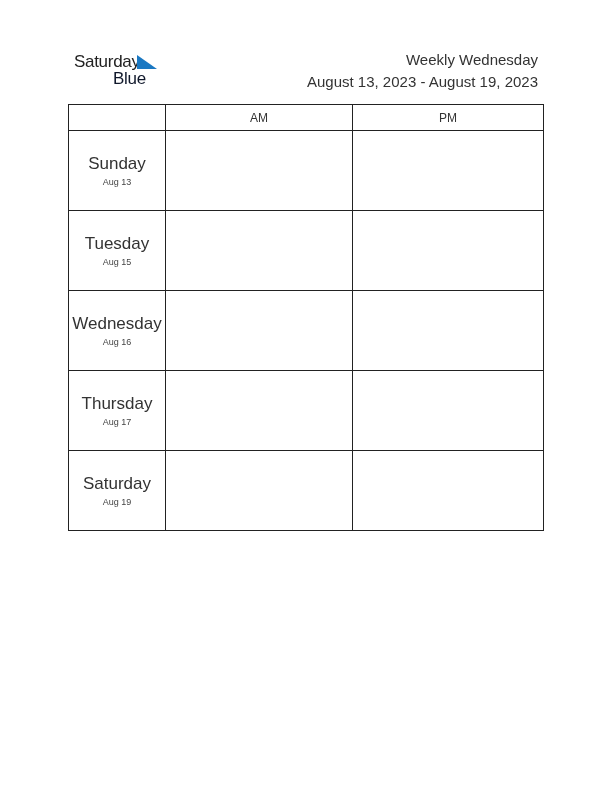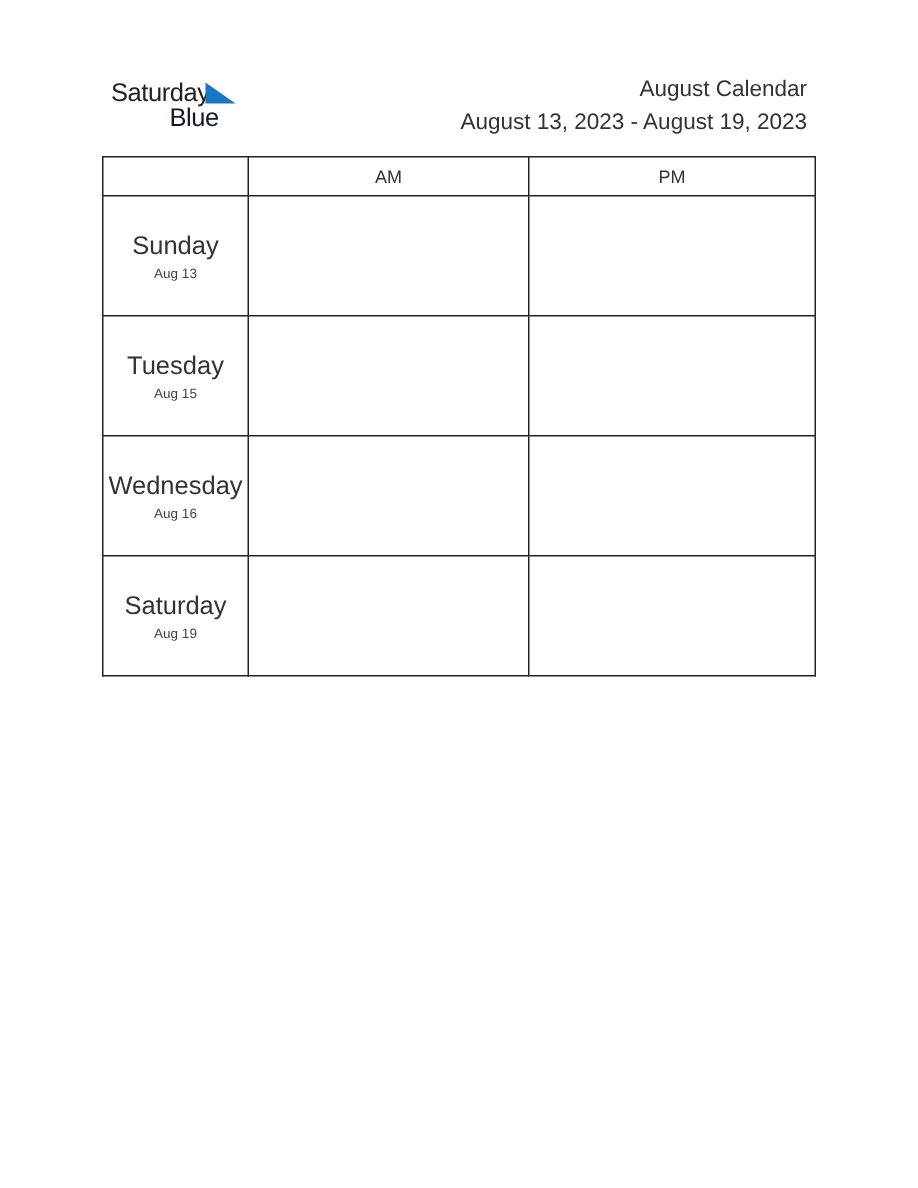--- a/index.html
+++ b/index.html
@@ -22,21 +22,21 @@
 </style>
 </head>
 <body>
 
 <div class="logo">
   <span class="logo-general">Saturday</span>
   <span class="logo-tri"></span>
   <span class="logo-blue">Blue</span>
 </div>
 
-<div class="title">August Calendar</div>
+<div class="title">Weekly Wednesday</div>
 <div class="range">August 13, 2023 - August 19, 2023</div>
 
 <table>
   <tbody>
       <tr>
     <th class="c0"></th>
     <th class="c1">AM</th>
     <th class="c2">PM</th>
   </tr>
   <tr>
@@ -58,20 +58,28 @@
   <tr>
     <td class="c0">
           <span class="day">Wednesday</span>
           <span class="date">Aug 16</span>
         </td>
     <td class="c1"></td>
     <td class="c2"></td>
   </tr>
   <tr>
     <td class="c0">
+          <span class="day">Thursday</span>
+          <span class="date">Aug 17</span>
+        </td>
+    <td class="c1"></td>
+    <td class="c2"></td>
+  </tr>
+  <tr>
+    <td class="c0">
           <span class="day">Saturday</span>
           <span class="date">Aug 19</span>
         </td>
     <td class="c1"></td>
     <td class="c2"></td>
   </tr>
 </tbody>
   </table>
 
 </body></html>

